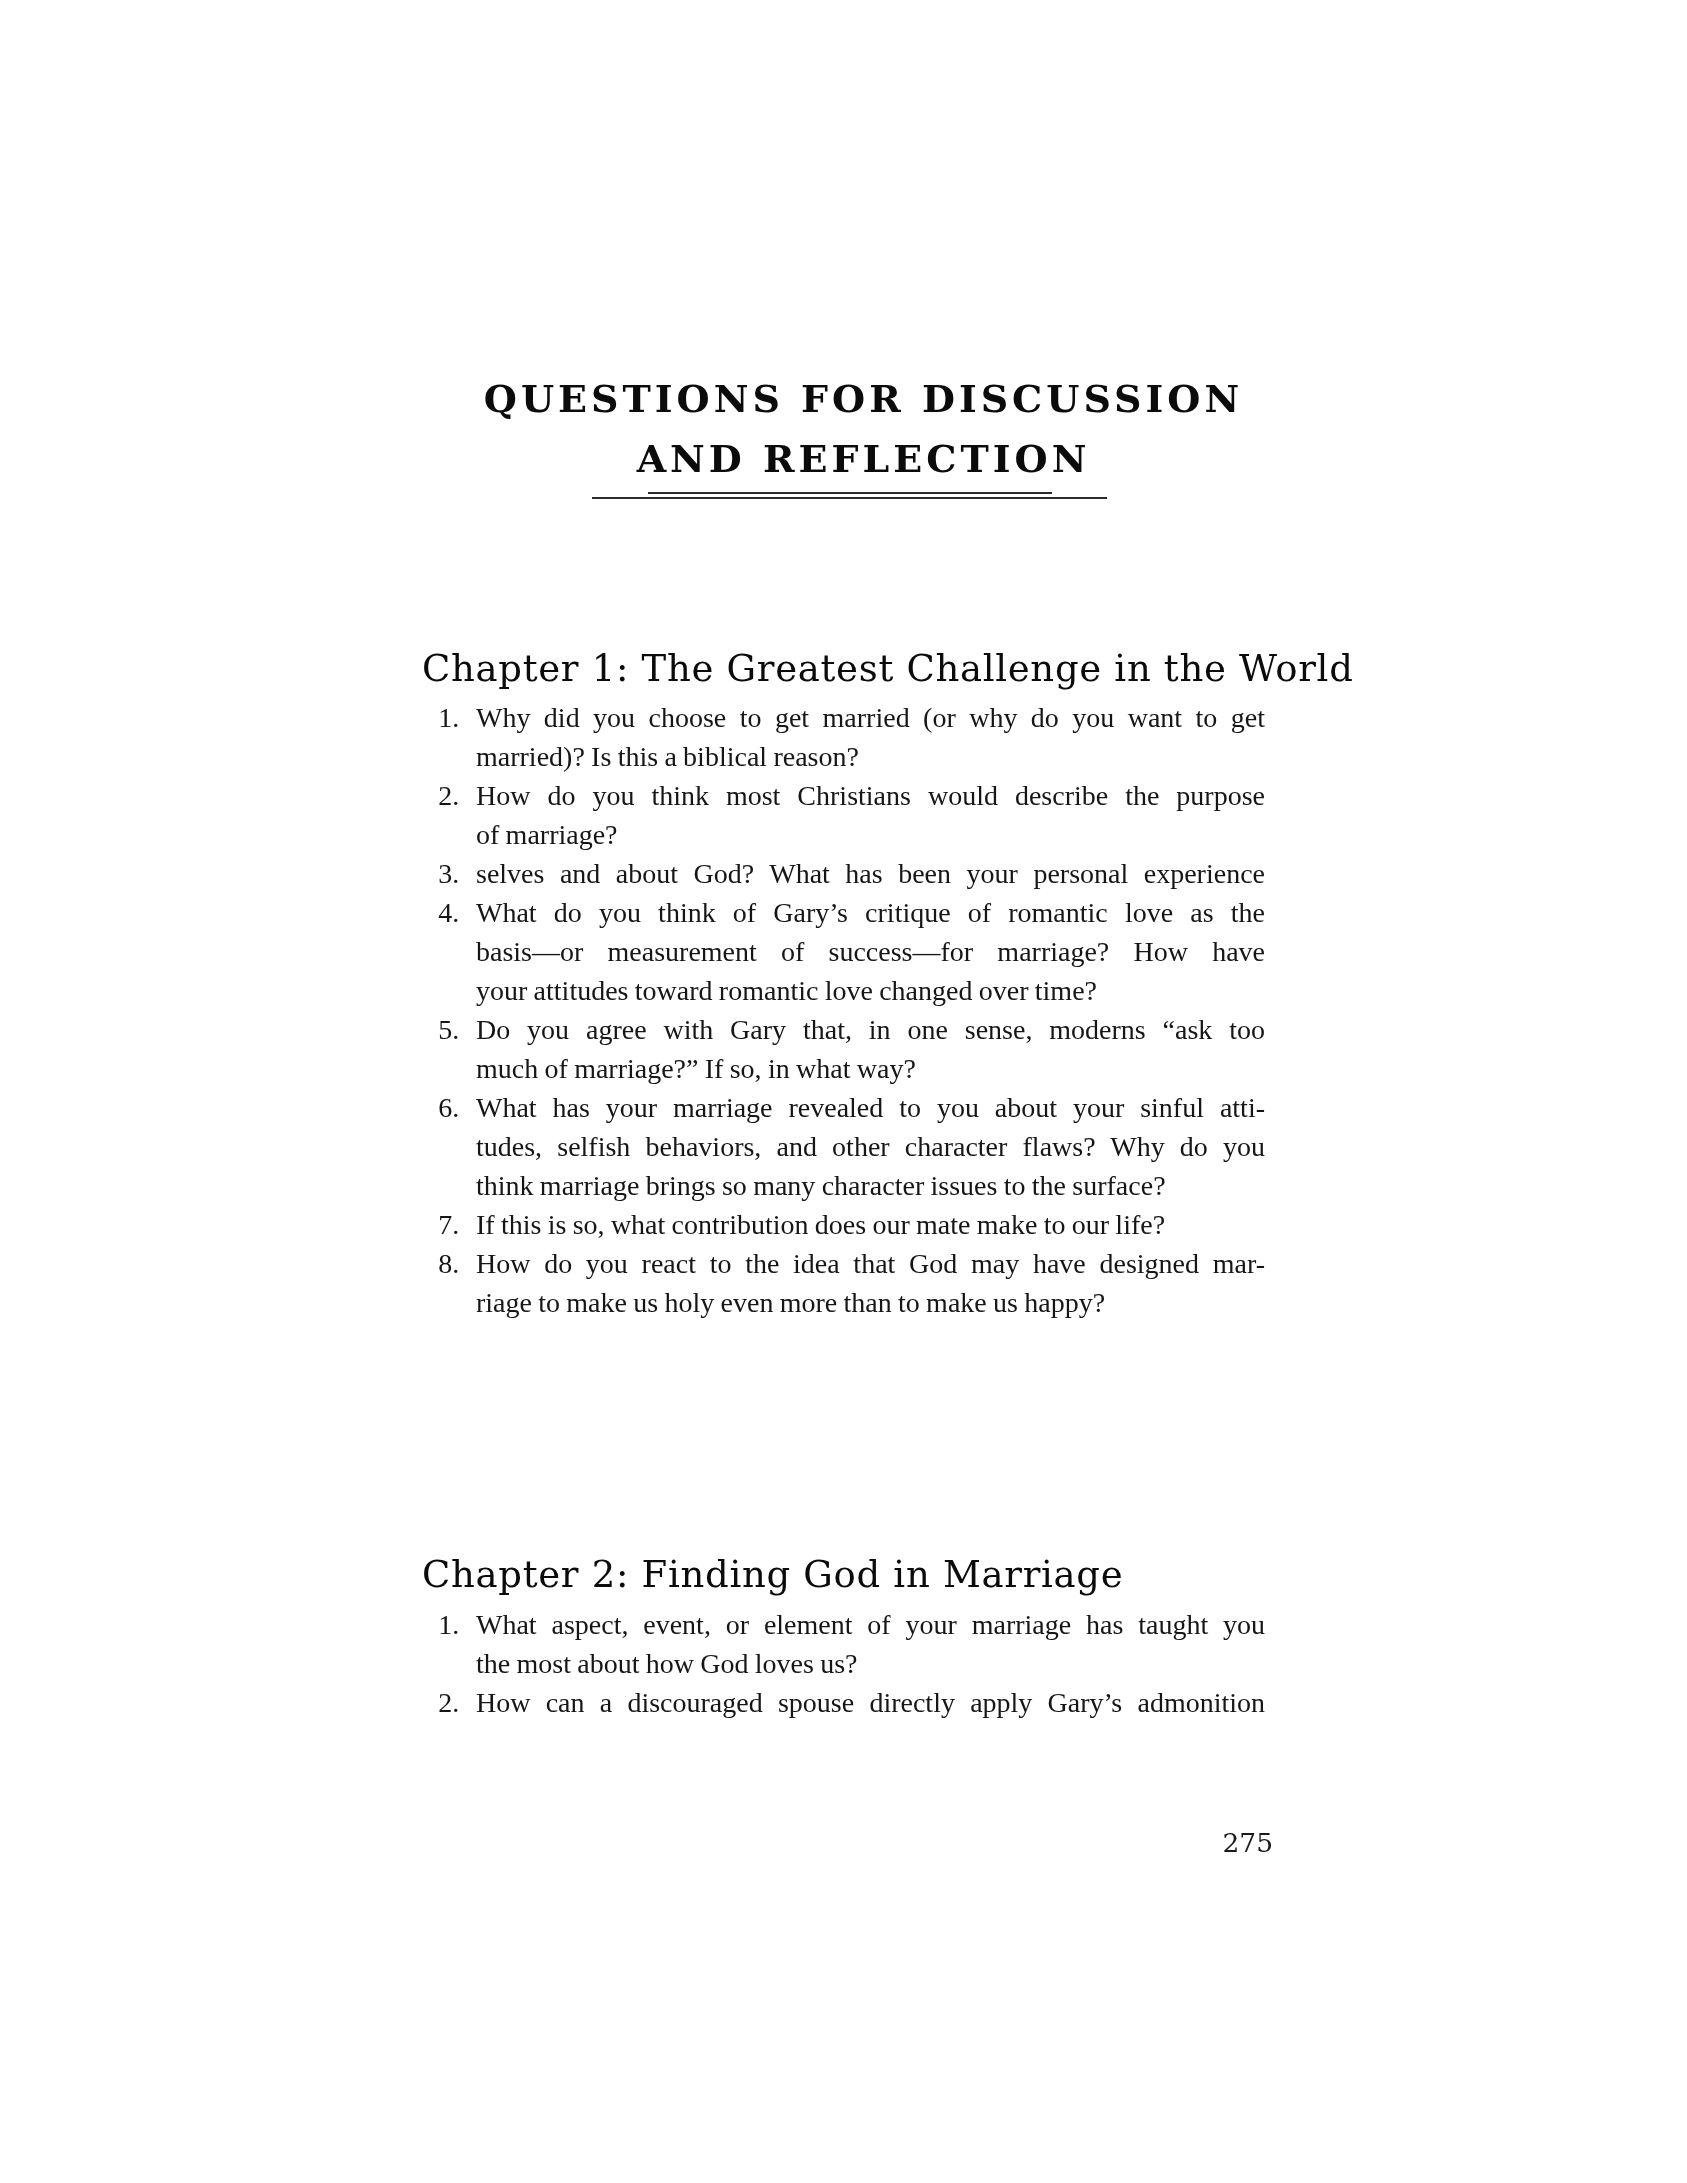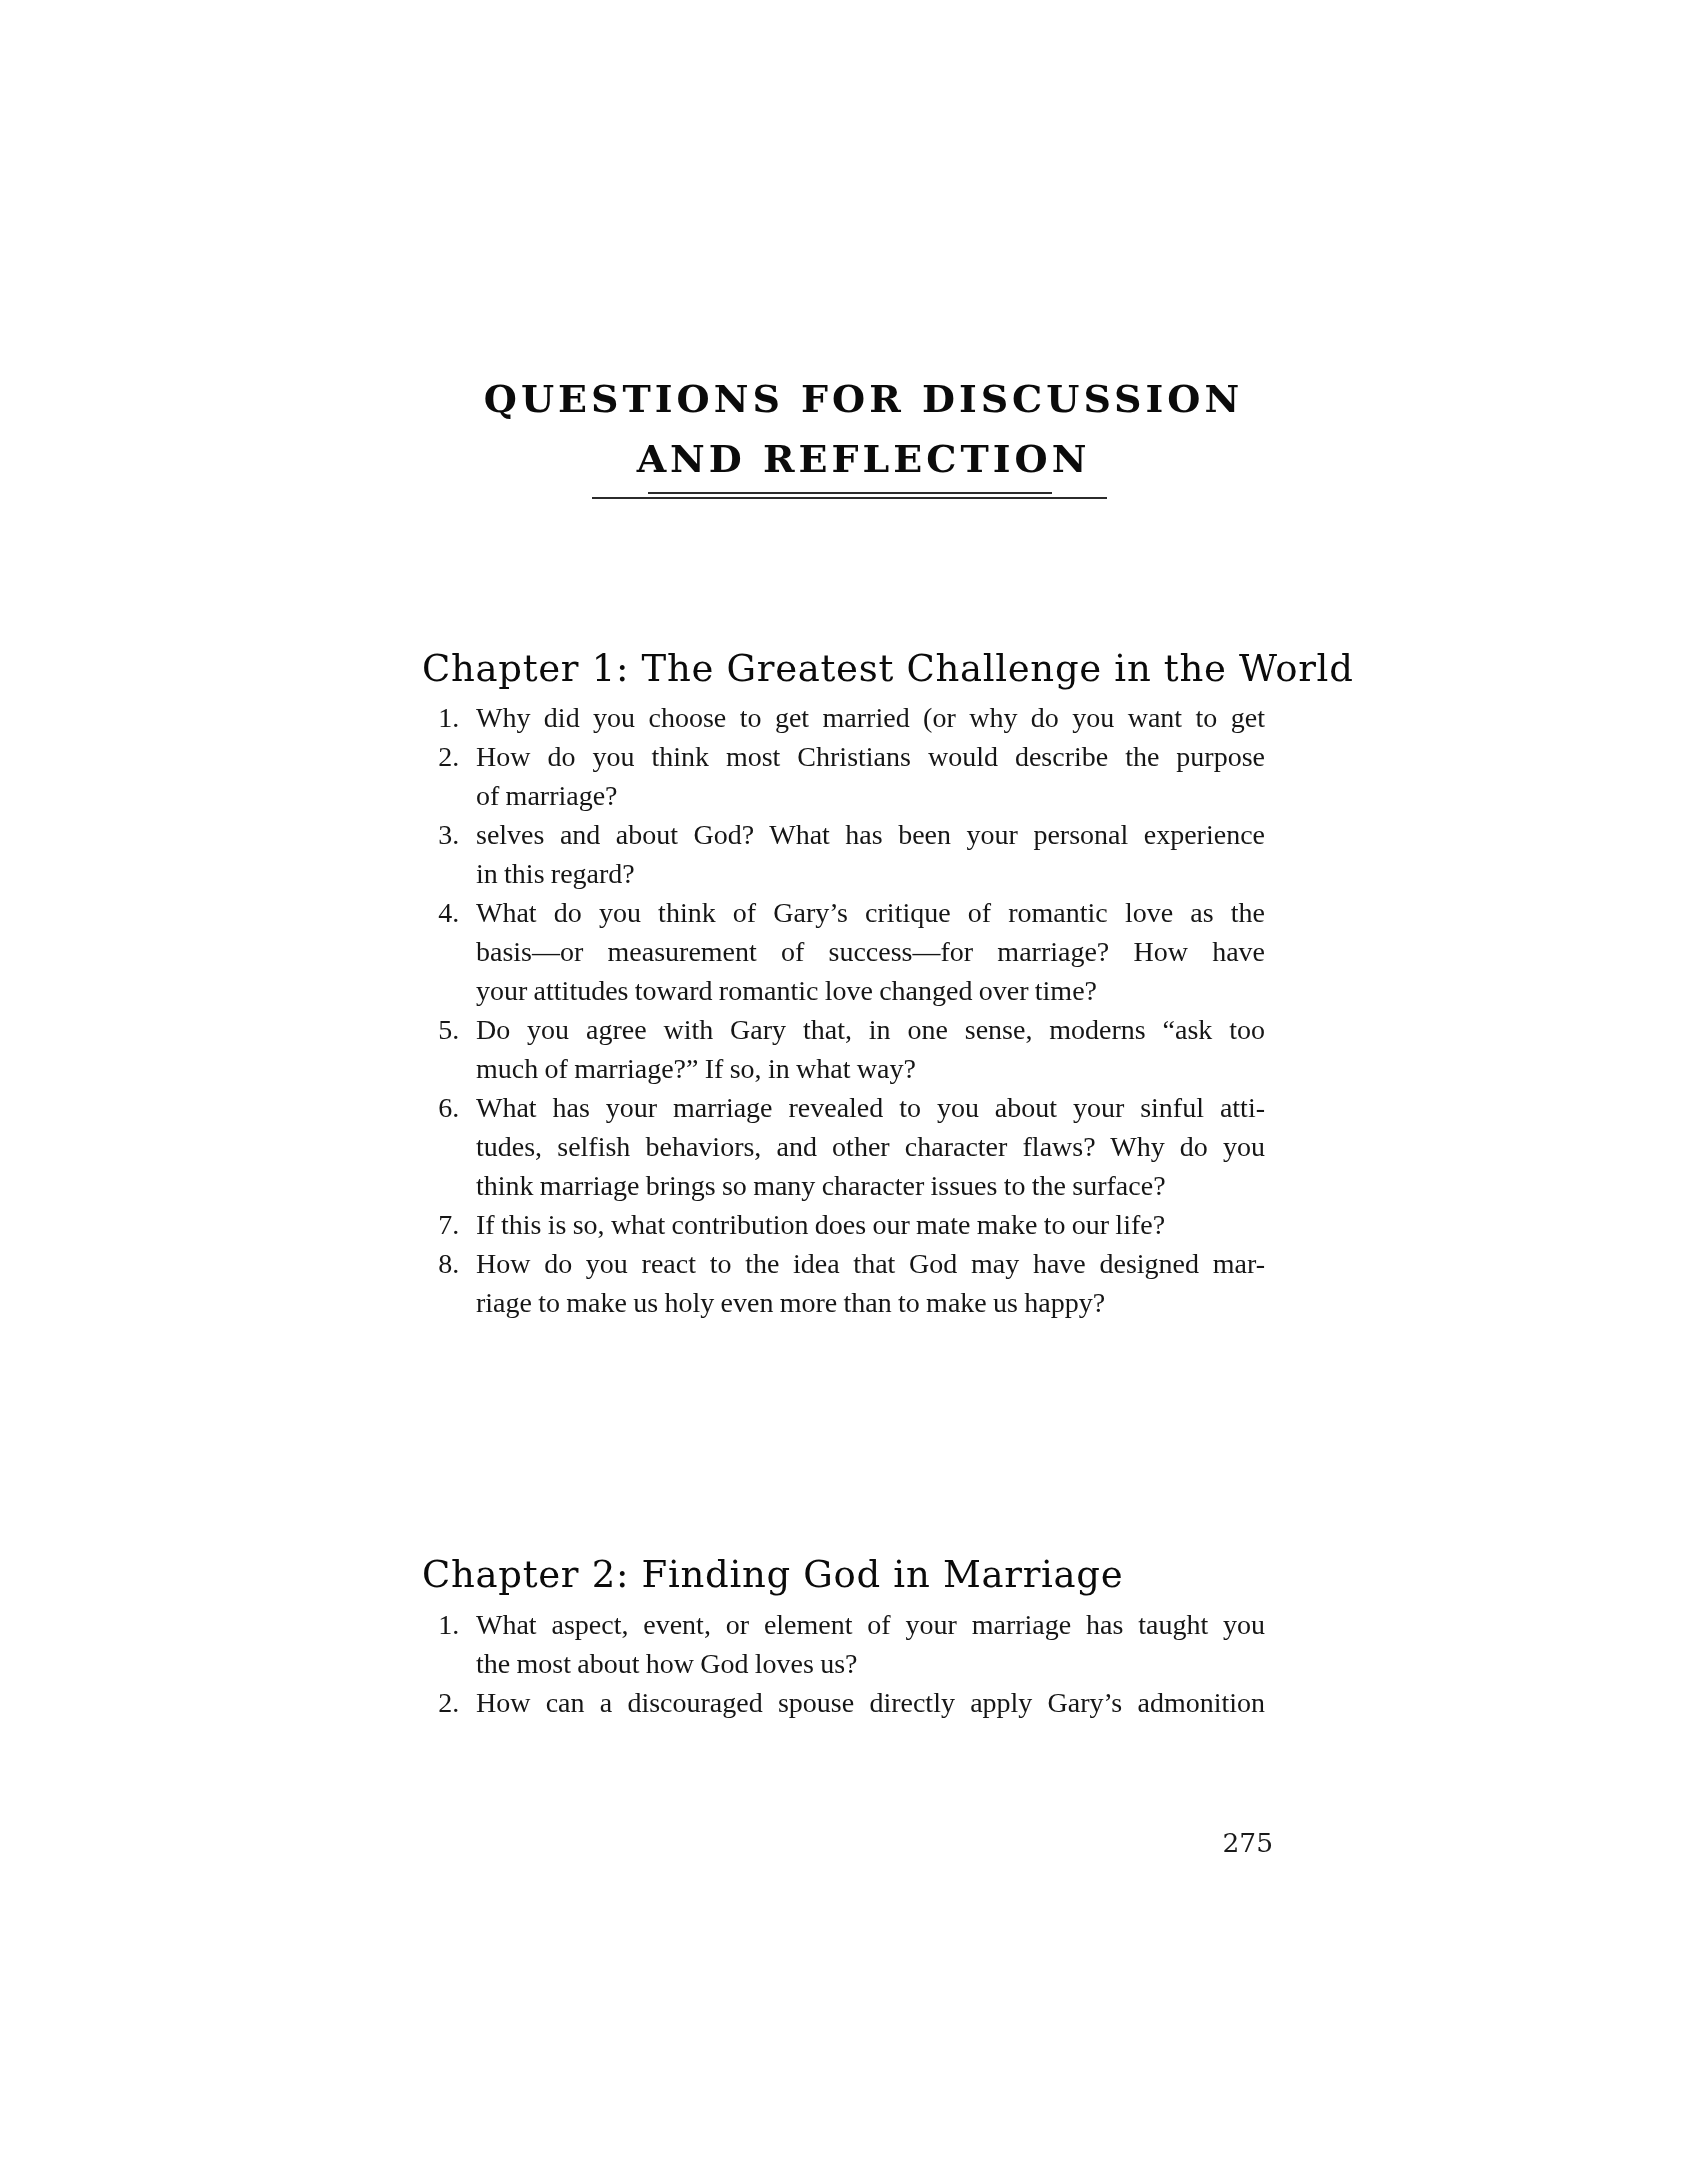--- a/index.html
+++ b/index.html
@@ -125,34 +125,34 @@
   <div class="rule rule-top"></div>
   <div class="rule rule-bottom"></div>
 
   <h2 class="chapter ch1">Chapter 1: The Greatest Challenge in the World</h2>
 
   <ol class="qlist list1">
     <li class="item">
       <span class="num">1.</span>
       <div class="txt">
         <div class="ln j">Why did you choose to get married (or why do you want to get</div>
+        <div class="ln">married)? Is this a biblical reason?</div>
       </div>
     </li>
     <li class="item">
       <span class="num">2.</span>
       <div class="txt">
         <div class="ln j">How do you think most Christians would describe the purpose</div>
         <div class="ln">of marriage?</div>
       </div>
     </li>
     <li class="item">
       <span class="num">3.</span>
       <div class="txt">
         <div class="ln j">selves and about God? What has been your personal experience</div>
-        <div class="ln">in this regard?</div>
       </div>
     </li>
     <li class="item">
       <span class="num">4.</span>
       <div class="txt">
         <div class="ln j">What do you think of Gary’s critique of romantic love as the</div>
         <div class="ln j">basis—or measurement of success—for marriage? How have</div>
         <div class="ln">your attitudes toward romantic love changed over time?</div>
       </div>
     </li>

